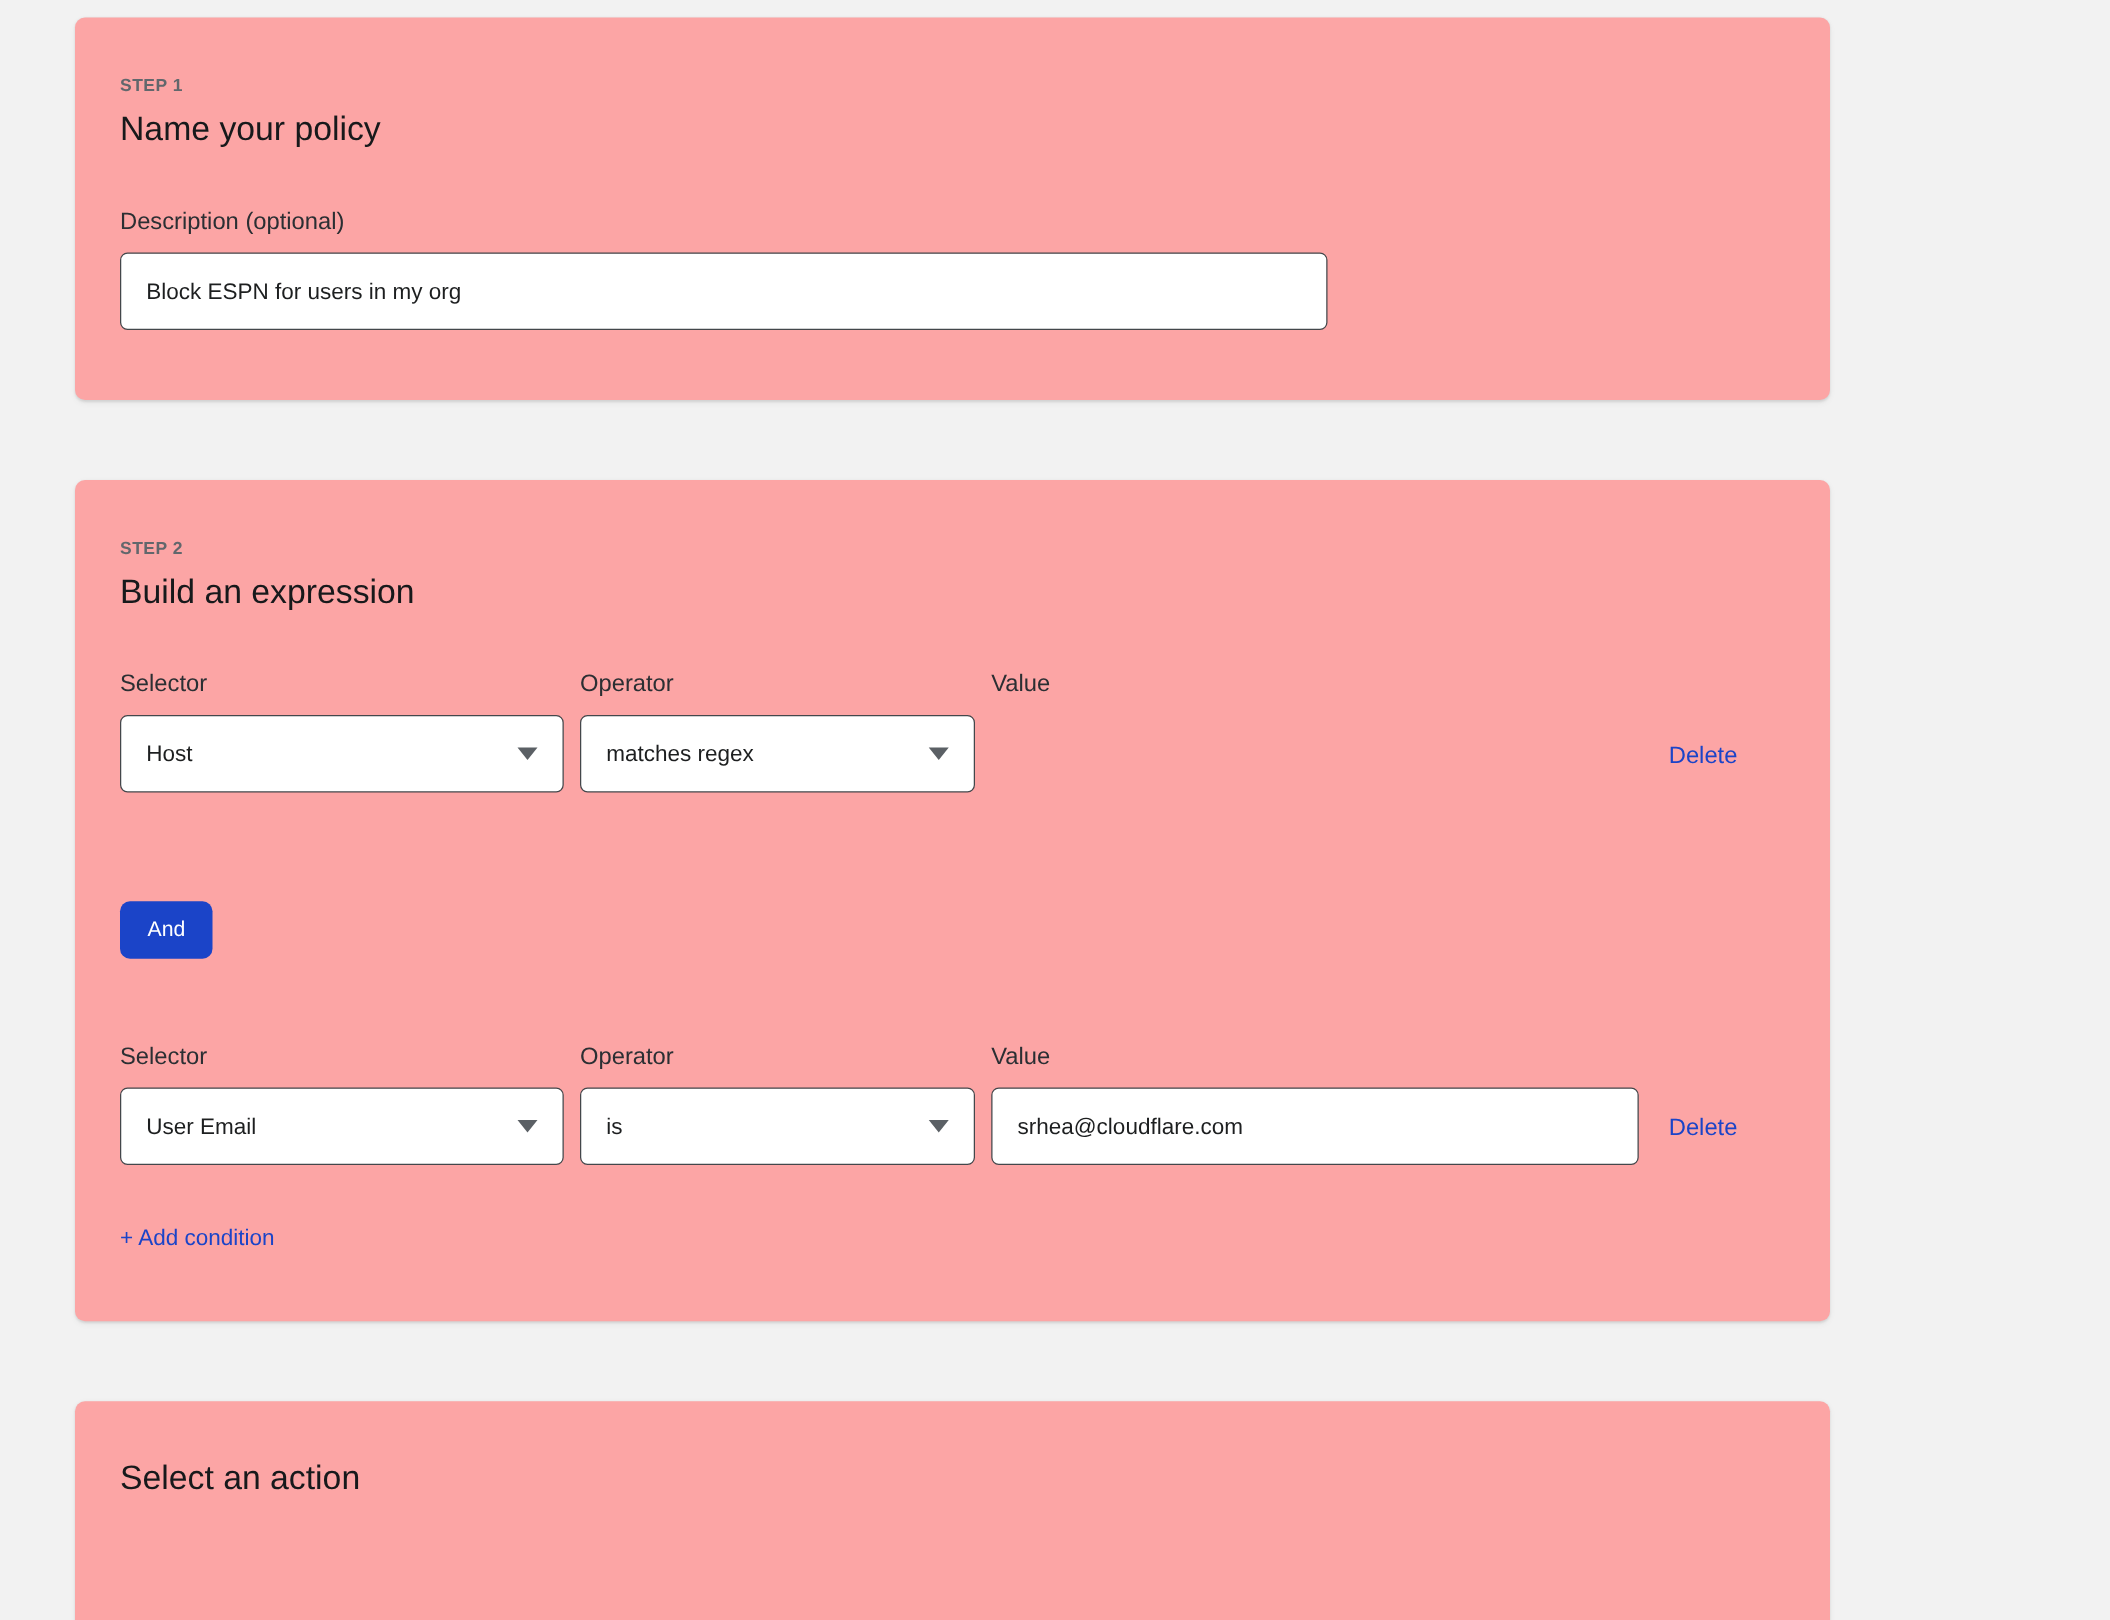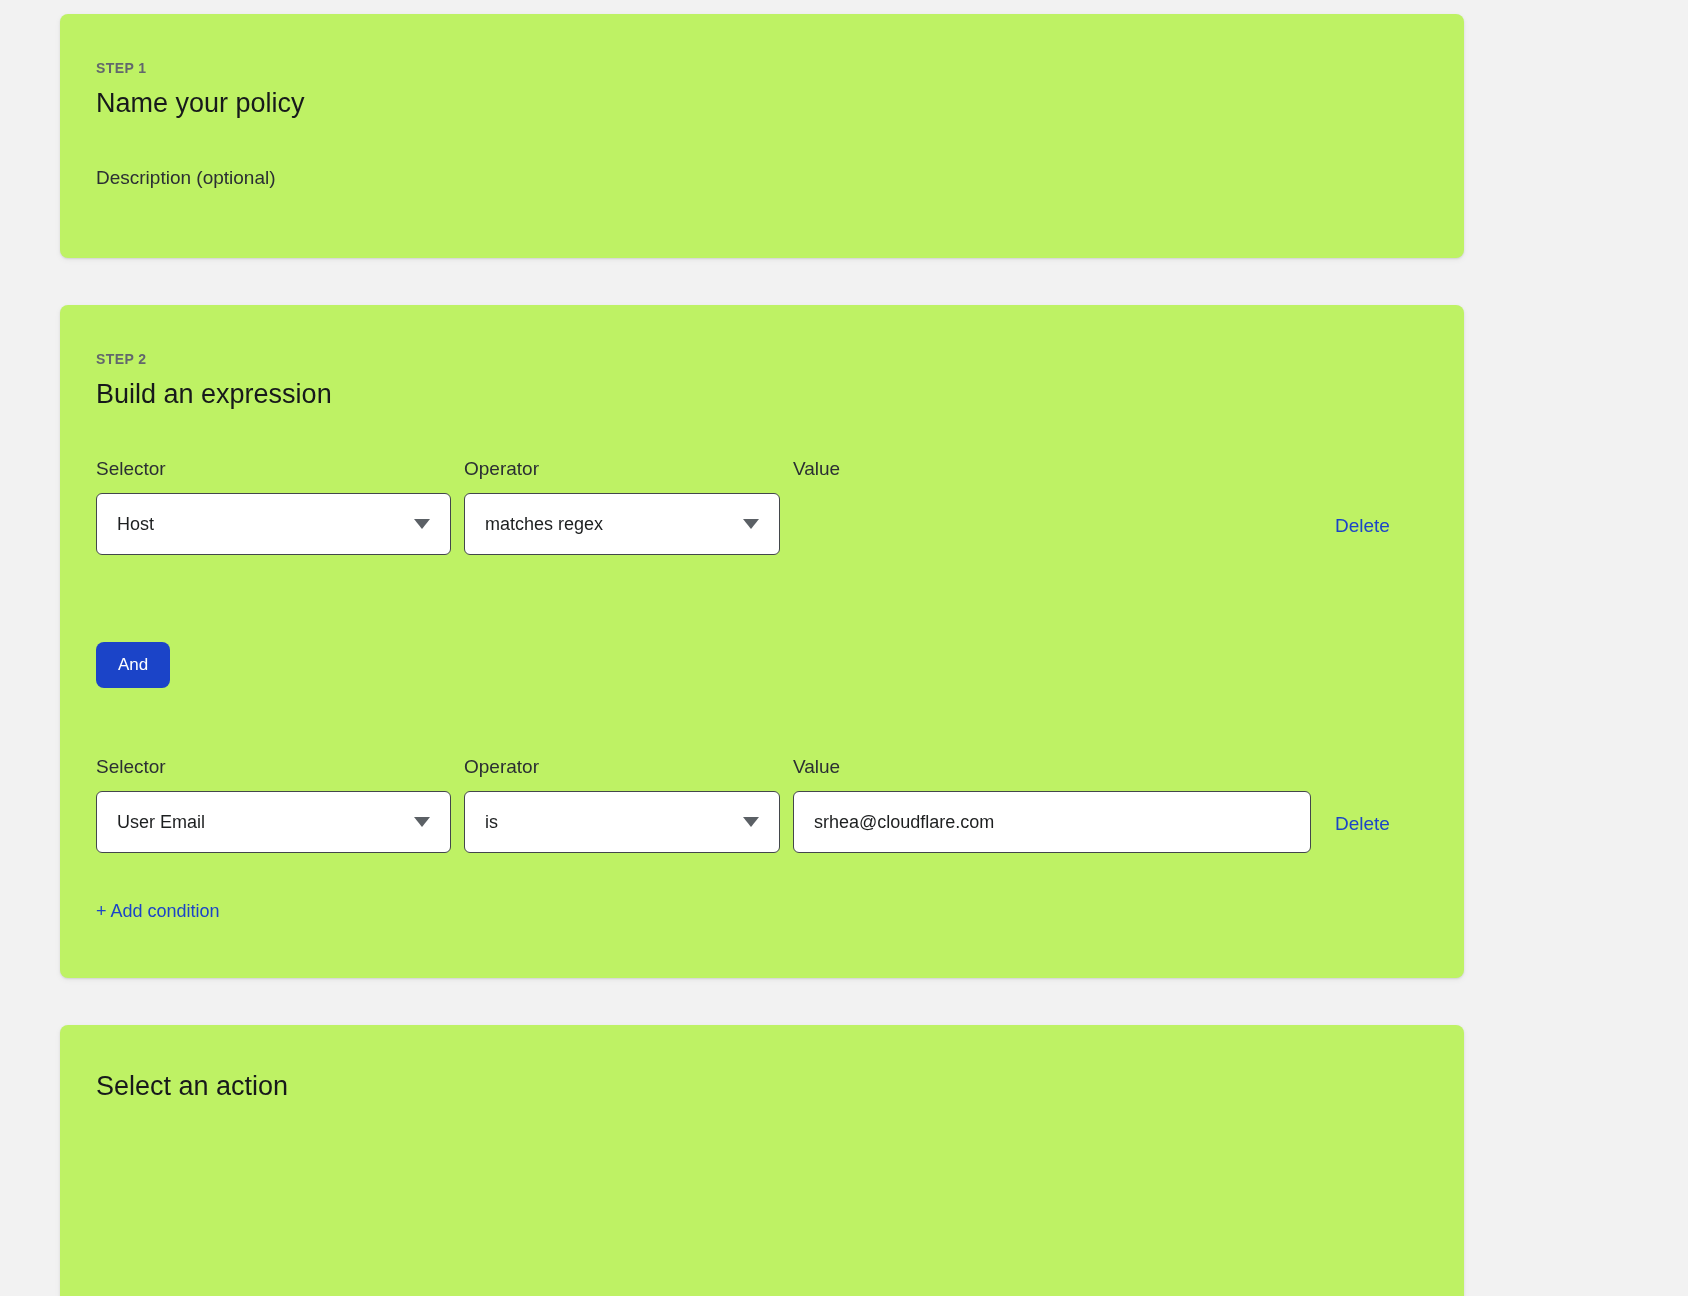--- a/index.html
+++ b/index.html
@@ -6,26 +6,26 @@
   html, body {
     width: 1688px; height: 1296px;
     background: #f2f2f2;
     font-family: "Liberation Sans", sans-serif;
     color: #1d1f20;
     overflow: hidden;
   }
   .page { padding: 14px 0 0 60px; }
   .card {
     width: 1404px;
-    background: #bef264;
+    background: #fca5a5;
     border-radius: 8px;
     box-shadow: 0 1px 2px rgba(0,0,0,0.10), 0 2px 6px rgba(0,0,0,0.05);
     padding: 46px 34px 56px 36px;
   }
-  .card + .card { margin-top: 47px; }
+  .card + .card { margin-top: 64px; }
 
   .step-label {
     font-size: 14px;
     font-weight: 700;
     letter-spacing: 0.4px;
     color: #62676c;
     margin-bottom: 12px;
   }
   .card-title {
     font-size: 27px;
@@ -119,20 +119,21 @@
 
 <div class="page">
 
   <section class="card">
     <div class="step-label">STEP 1</div>
     <h2 class="card-title">Name your policy</h2>
 
     <div class="fields-row">
       <div class="col w-desc">
         <div class="field-label">Description (optional)</div>
+        <input class="text-input" type="text" value="Block ESPN for users in my org" style="">
       </div>
     </div>
   </section>
 
   <section class="card">
     <div class="step-label">STEP 2</div>
     <h2 class="card-title">Build an expression</h2>
 
     
     <div class="fields-row">

